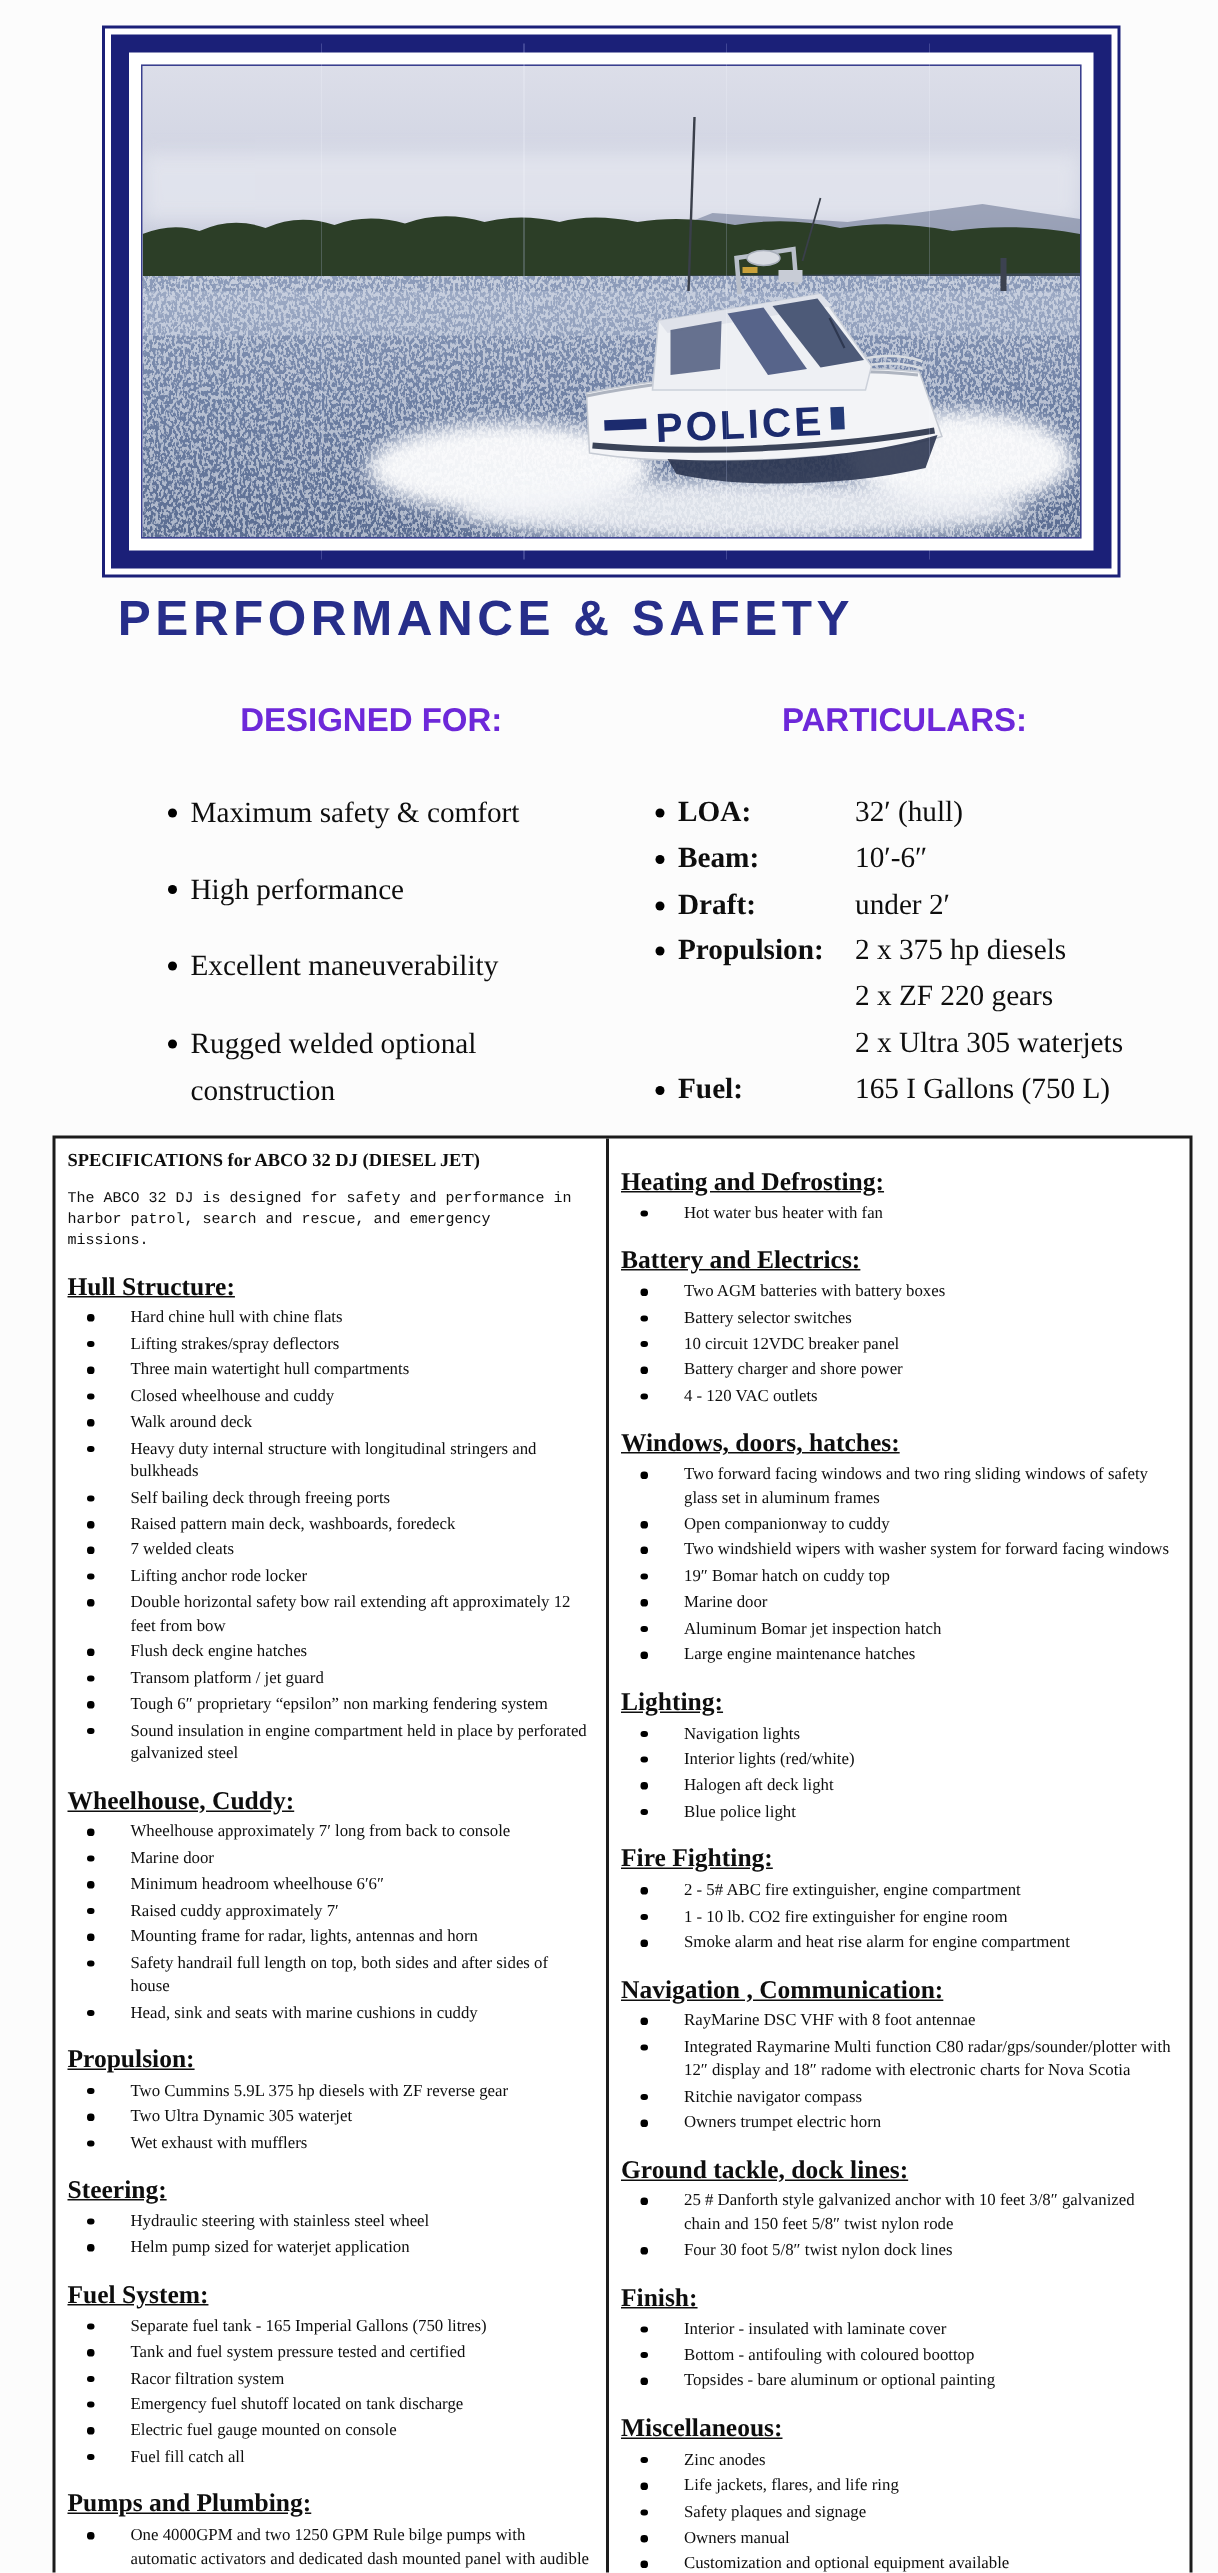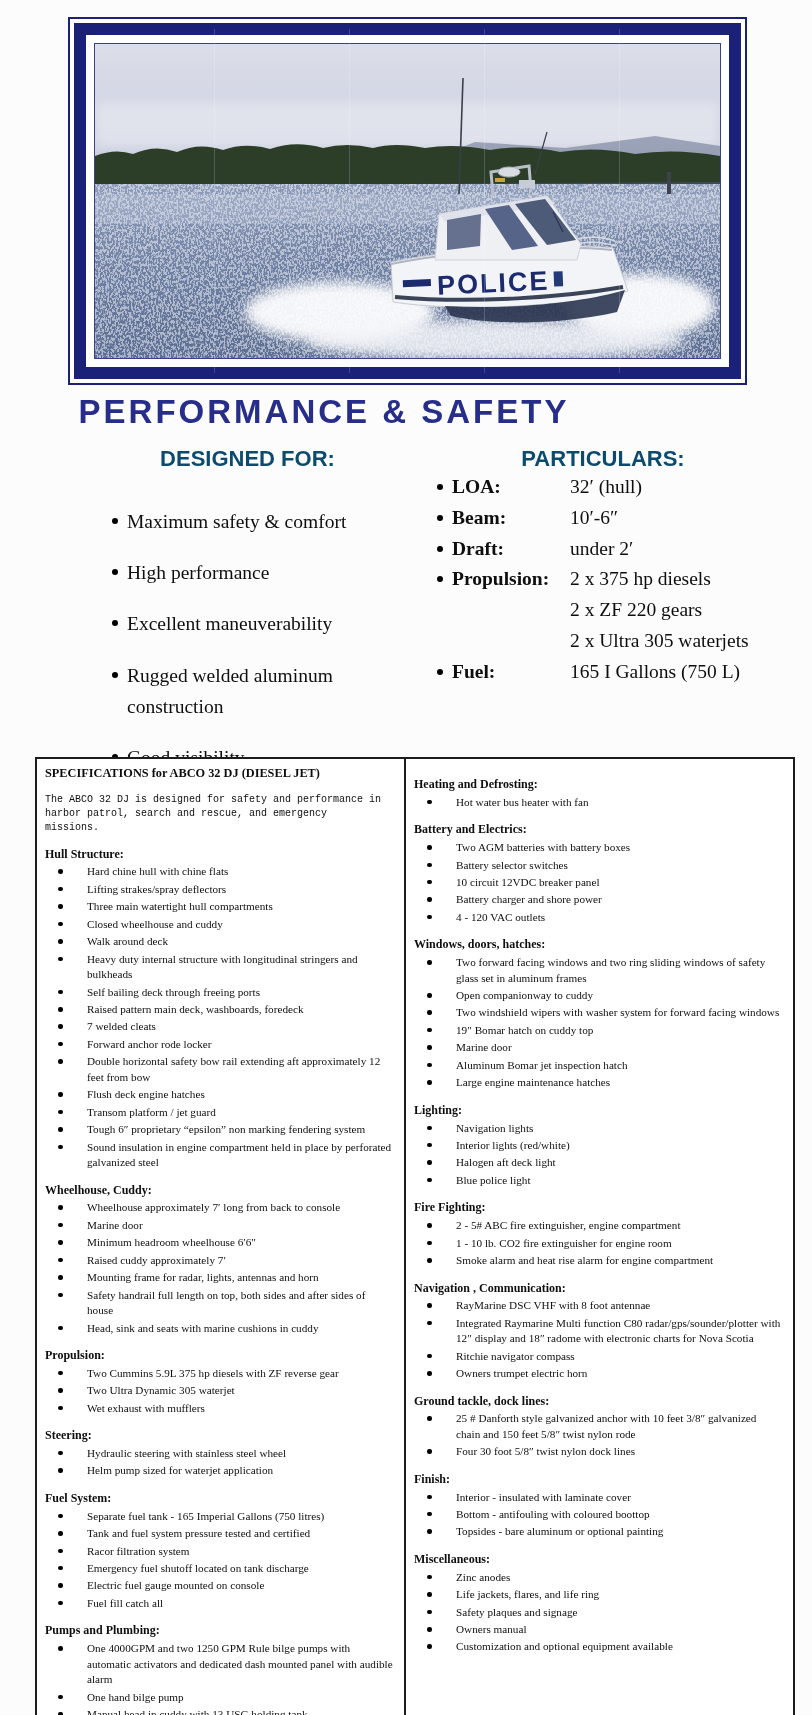--- a/index.html
+++ b/index.html
@@ -31,46 +31,46 @@
     position:absolute;top:393px;left:0;width:648px;text-align:center;
     font-family:"Liberation Sans", sans-serif;font-weight:800;
     font-size:33px;letter-spacing:3px;color:#272e8a;
   }
   
   .upper-cols{position:absolute;top:446px;left:0;width:812px;display:flex;}
   .df-col{margin-left:95px;width:305px;}
   .pt-col{margin-left:28px;width:350px;}
   .col-heading{
     font-family:"Liberation Sans", sans-serif;font-weight:bold;font-size:22px;
-    text-align:center;color:#0c4a6e;
+    text-align:center;color:#6d28d9;margin-top:21px;
   }
   .df-list{margin-top:34px;padding-left:8px;}
   .df-item{display:flex;font-size:19.5px;line-height:1.6;margin-top:20px;}
   .dot{
     flex:0 0 24px;display:flex;justify-content:center;align-items:flex-start;
     padding-top:12px;
   }
   .dot::before{content:"";width:6px;height:6px;border-radius:50%;background:#000;display:block;}
   .df-text{flex:1;max-width:232px;}
-  .pt-list{}
+  .pt-list{margin-top:34px;}
   .p-row{display:flex;font-size:19.5px;line-height:1.58;}
   .p-label{flex:0 0 118px;font-weight:bold;}
   .p-values{flex:1;}
   
   .spec-table{
     position:absolute;top:757px;left:35px;width:760px;min-height:906px;
     border:2px solid #1c1c1c;box-sizing:border-box;display:flex;background:#fff;
   }
   .spec-col{box-sizing:border-box;padding:6px 10px 10px 8px;}
   .spec-col.left{width:369px;border-right:2px solid #1c1c1c;}
   .spec-col.right{flex:1;}
   .spec-title{font-weight:bold;font-size:12.3px;line-height:1.35;}
   .spec-intro{font-size:10px;line-height:1.4;margin-top:11px;max-width:340px;font-family:Liberation Mono, monospace;}
   .spec-section{margin-top:11px;}
-  .spec-heading{font-weight:bold;font-size:12px;line-height:1.4;}
+  .spec-heading{font-weight:bold;font-size:17px;line-height:1.4;text-decoration:underline;}
   .spec-item{
     position:relative;padding-left:42px;font-size:11.2px;line-height:1.38;
     margin-top:2px;
   }
   .spec-item .sdot{
     position:absolute;left:13px;top:5px;width:4.5px;height:4.5px;border-radius:50%;background:#000;
   }
 </style>
 </head>
 <body>
@@ -163,21 +163,21 @@
         <div class="df-item">
           <span class="dot"></span>
           <span class="df-text">High performance</span>
         </div>
         <div class="df-item">
           <span class="dot"></span>
           <span class="df-text">Excellent maneuverability</span>
         </div>
         <div class="df-item">
           <span class="dot"></span>
-          <span class="df-text">Rugged welded aluminum construction</span>
+          <span class="df-text">Rugged welded optional construction</span>
         </div>
         <div class="df-item">
           <span class="dot"></span>
           <span class="df-text">Good visibility</span>
         </div>
         <div class="df-item">
           <span class="dot"></span>
           <span class="df-text">Walk around deck</span>
         </div>
         <div class="df-item">
@@ -243,21 +243,21 @@
           <div class="spec-heading">Hull Structure:</div>
           <div class="spec-item"><span class="sdot"></span><span>Hard chine hull with chine flats</span></div>
           <div class="spec-item"><span class="sdot"></span><span>Lifting strakes/spray deflectors</span></div>
           <div class="spec-item"><span class="sdot"></span><span>Three main watertight hull compartments</span></div>
           <div class="spec-item"><span class="sdot"></span><span>Closed wheelhouse and cuddy</span></div>
           <div class="spec-item"><span class="sdot"></span><span>Walk around deck</span></div>
           <div class="spec-item"><span class="sdot"></span><span>Heavy duty internal structure with longitudinal stringers and bulkheads</span></div>
           <div class="spec-item"><span class="sdot"></span><span>Self bailing deck through freeing ports</span></div>
           <div class="spec-item"><span class="sdot"></span><span>Raised pattern main deck, washboards, foredeck</span></div>
           <div class="spec-item"><span class="sdot"></span><span>7 welded cleats</span></div>
-          <div class="spec-item"><span class="sdot"></span><span>Forward anchor rode locker</span></div>
+          <div class="spec-item"><span class="sdot"></span><span>Lifting anchor rode locker</span></div>
           <div class="spec-item"><span class="sdot"></span><span>Double horizontal safety bow rail extending aft approximately 12 feet from bow</span></div>
           <div class="spec-item"><span class="sdot"></span><span>Flush deck engine hatches</span></div>
           <div class="spec-item"><span class="sdot"></span><span>Transom platform / jet guard</span></div>
           <div class="spec-item"><span class="sdot"></span><span>Tough 6″ proprietary “epsilon”  non marking fendering system</span></div>
           <div class="spec-item"><span class="sdot"></span><span>Sound insulation in engine compartment held in place by perforated galvanized steel</span></div>
         </div>
         <div class="spec-section">
           <div class="spec-heading">Wheelhouse, Cuddy:</div>
           <div class="spec-item"><span class="sdot"></span><span>Wheelhouse approximately 7′ long from back to console</span></div>
           <div class="spec-item"><span class="sdot"></span><span>Marine door</span></div>

